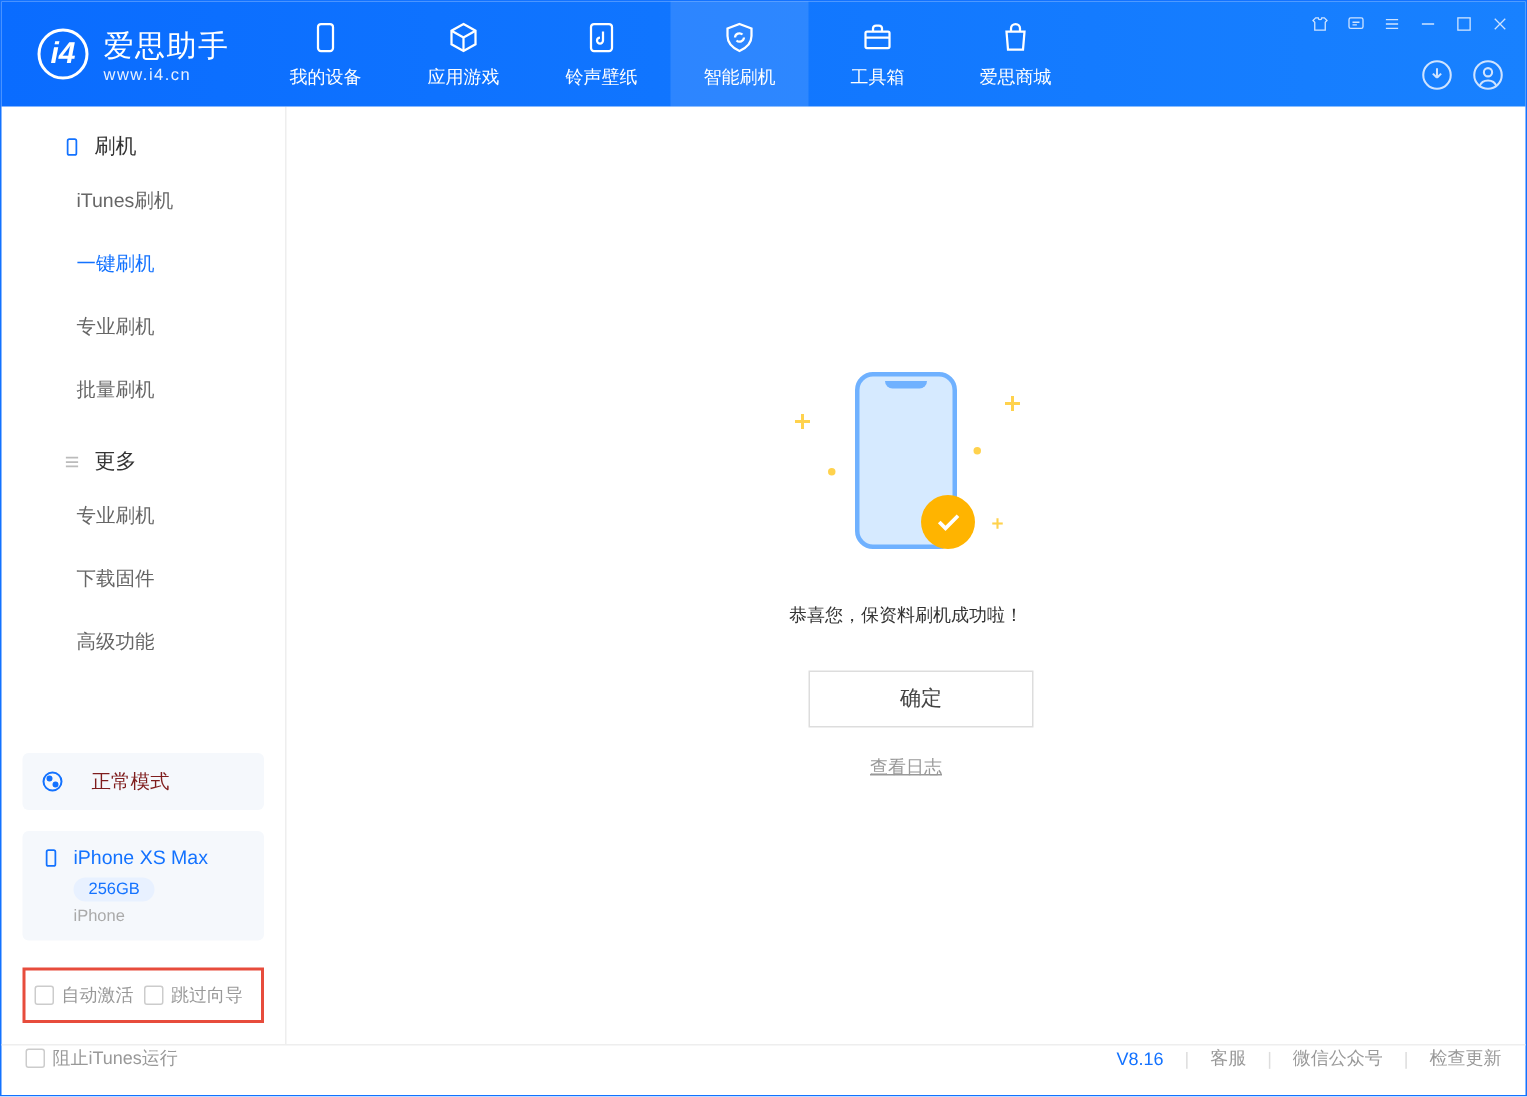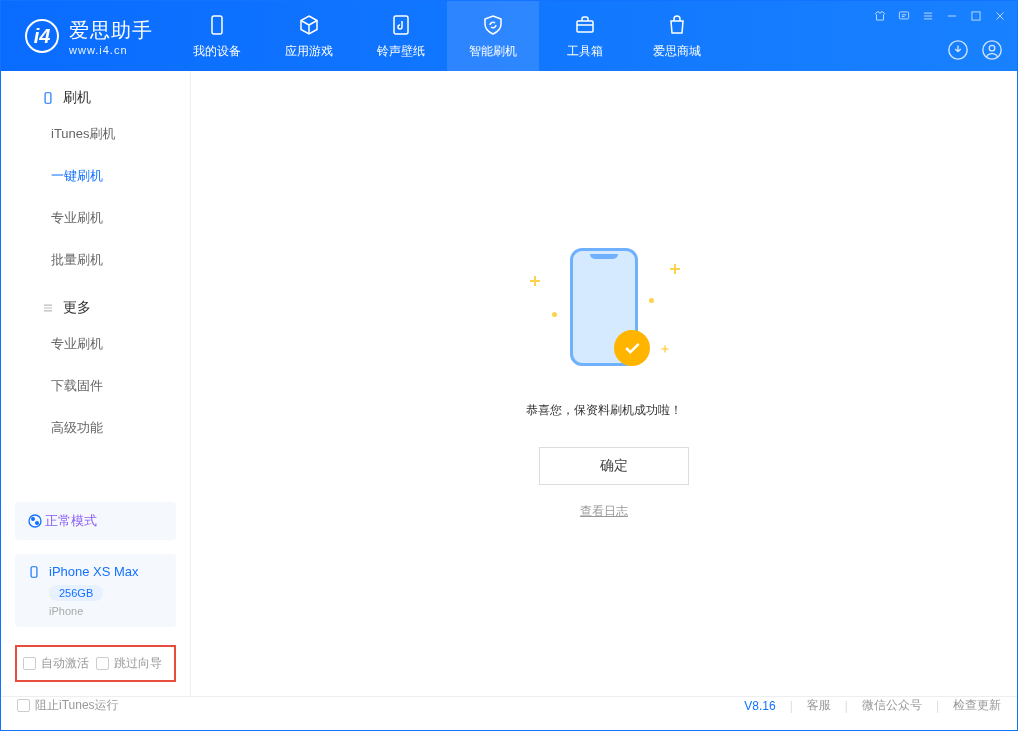--- a/index.html
+++ b/index.html
@@ -22,21 +22,21 @@
 .window-controls { position: absolute; right: 10px; top: 8px; display: flex; gap: 10px; align-items: center; }
 .window-controls svg { width: 14px; height: 14px; stroke: #cfe3ff; fill: none; cursor: pointer; }
 
 
 .body { flex: 1; display: flex; overflow: hidden; }
 .sidebar { width: 190px; border-right: 1px solid #eee; display: flex; flex-direction: column; }
 .side-group { padding: 18px 0 6px 40px; display: flex; align-items: center; gap: 8px; color: #333; font-size: 14px; }
 .side-item { padding: 12px 0 12px 50px; color: #666; cursor: pointer; font-size: 13px; }
 .side-item.active { color: #1372ff; }
 .sidebar-spacer { flex: 1; }
-.device-card { margin: 8px 14px; background: #f5f8fc; border-radius: 4px; padding: 10px 12px; display: flex; align-items: center; gap: 2px; color: #8b5cf6; font-size: 13px; }
+.device-card { margin: 8px 14px; background: #f5f8fc; border-radius: 4px; padding: 10px 12px; display: flex; align-items: center; gap: 18px; color: #7f1d1d; font-size: 13px; }
 .device-card2 { margin: 6px 14px 0; background: #f5f8fc; border-radius: 4px; padding: 10px 12px; }
 .device-name { color: #1372ff; font-weight: 500; font-size: 13px; display: flex; align-items: center; gap: 8px; }
 .storage-pill { display: inline-block; margin-top: 6px; margin-left: 22px; background: #e8f1ff; color: #1372ff; border-radius: 10px; padding: 2px 10px; font-size: 11px; }
 .device-sub { margin-left: 22px; margin-top: 4px; color: #aaa; font-size: 11px; }
 .checkbox-row { margin: 18px 14px 14px; display: flex; gap: 7px; align-items: center; border: 2px solid #e74c3c; padding: 8px 6px; }
 .cb { display: flex; align-items: center; gap: 5px; color: #999; font-size: 12px; cursor: pointer; }
 .cb-box { width: 13px; height: 13px; border: 1px solid #ccc; border-radius: 2px; }
 
 
 .main { flex: 1; display: flex; flex-direction: column; align-items: center; justify-content: center; }

